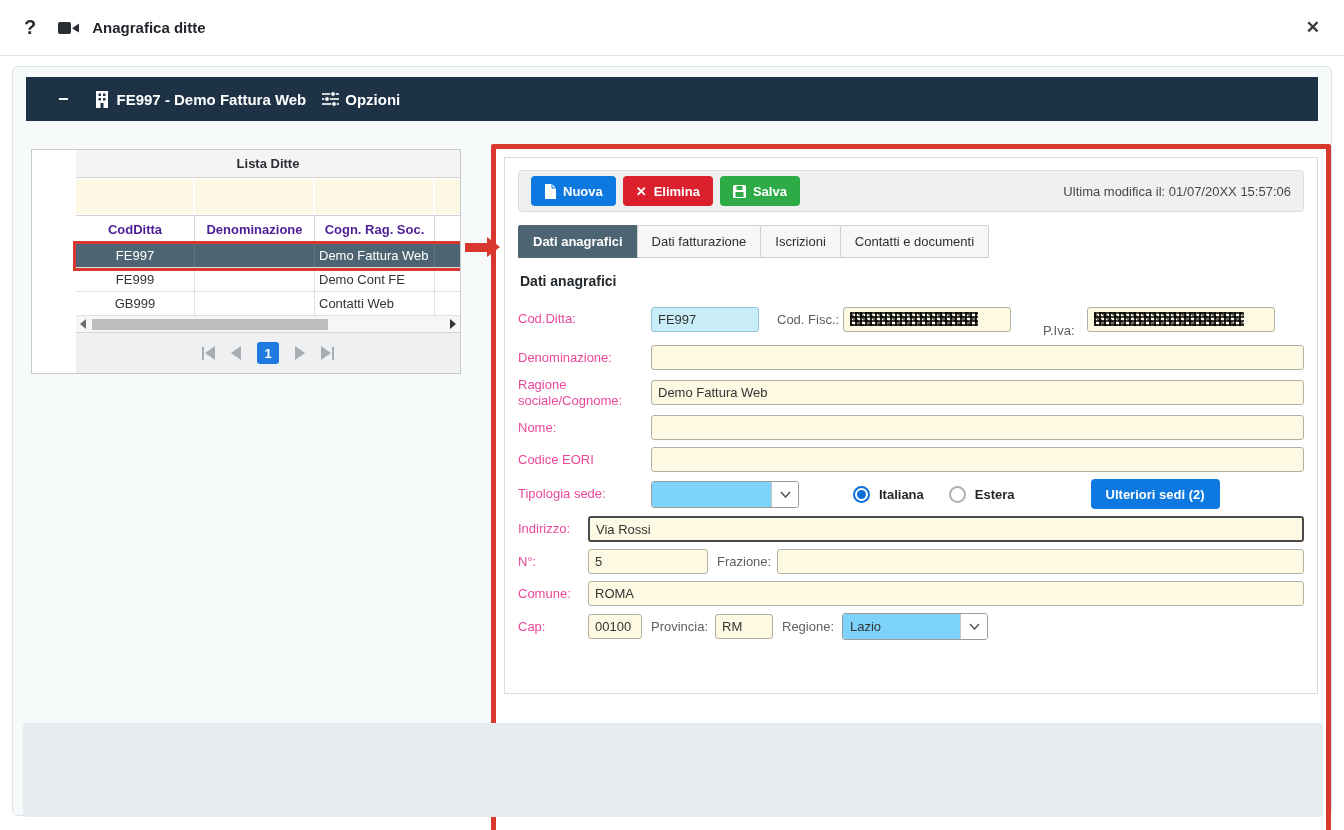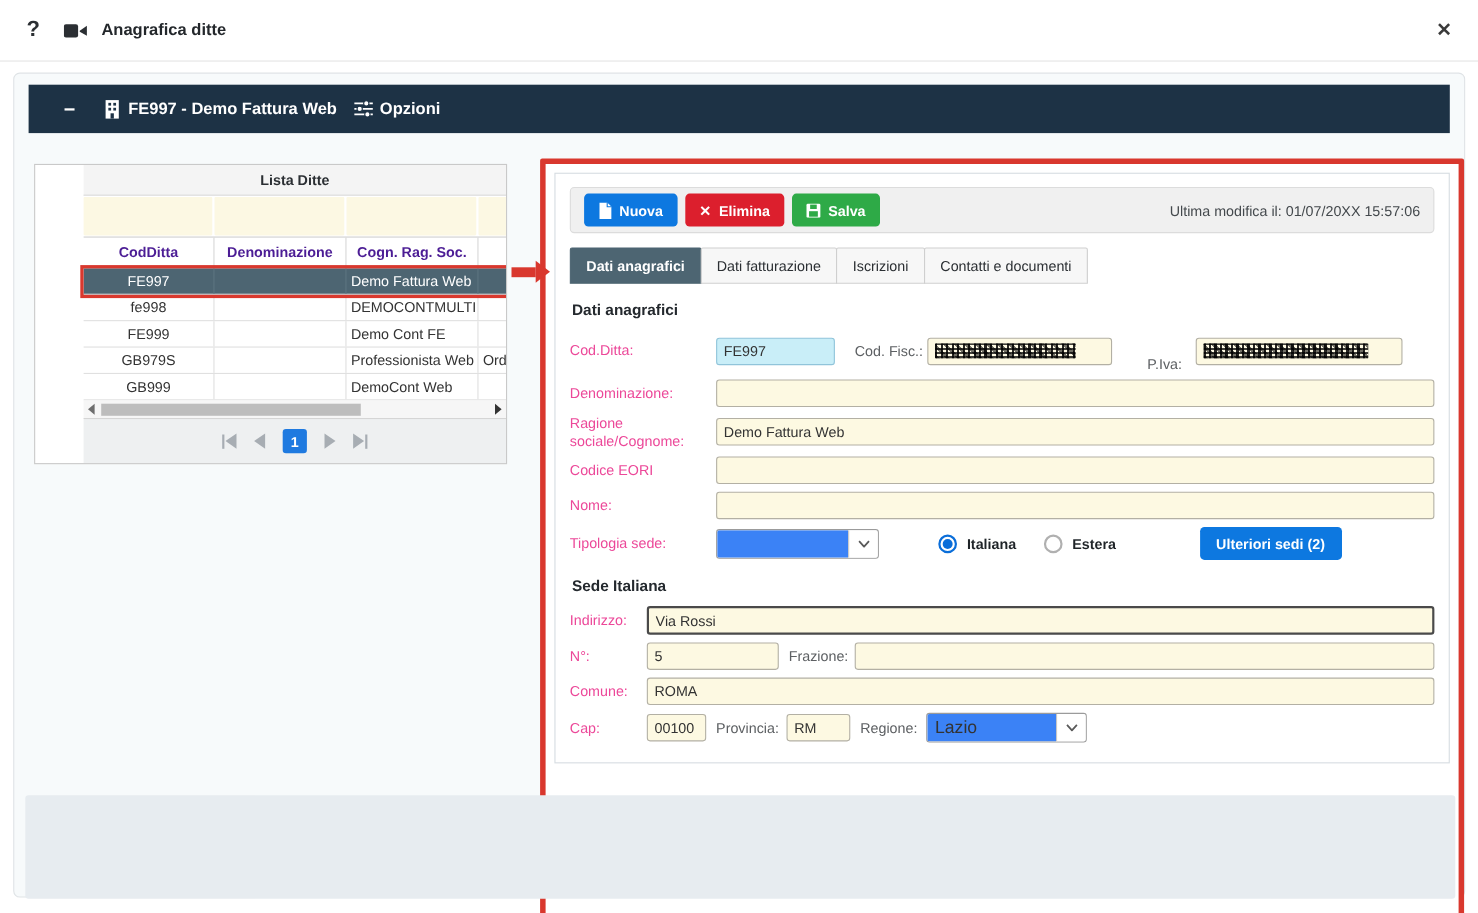--- a/index.html
+++ b/index.html
@@ -112,21 +112,21 @@
   .inp-cyan { background:#c9eef8; border-color:#90c4da; width:108px; }
   .inp-focus { border:2px solid #4a4a4a; height:26px; }
   .redact { width:128px; height:14px; border-radius:1px;
             background-image:
               repeating-linear-gradient(90deg, rgba(0,0,0,.85) 0 2px, transparent 2px 5px),
               repeating-linear-gradient(0deg, rgba(0,0,0,.75) 0 2px, transparent 2px 4px),
               repeating-linear-gradient(45deg, rgba(0,0,0,.55) 0 3px, transparent 3px 7px); }
 
   .select { display:flex; height:27px; border:1px solid #9b9b9b; border-radius:3px;
             overflow:hidden; background:#fff; cursor:pointer; }
-  .select .val { flex:1; background:#3b82f6; font-size:16px; color:#333; display:flex;
+  .select .val { flex:1; background:#7dd3fc; font-size:13px; color:#333; display:flex;
                  align-items:center; padding:0 7px;text-align:center; }
   .select .chev { width:27px; display:flex; align-items:center; justify-content:center;
                   border-left:1px solid #c6c6c6; background:#fff; }
 
   .radio-group { display:flex; align-items:center; margin-left:54px; gap:9px; }
   .radio-outer { width:17px; height:17px; border-radius:50%; background:#fff;
                  display:flex; align-items:center; justify-content:center; cursor:pointer; }
   .radio-on  { border:2px solid #0b6ed9; }
   .radio-on .dot { width:9px; height:9px; border-radius:50%; background:#0b6ed9; }
   .radio-off { border:2px solid #b0b0b0; }
@@ -201,41 +201,29 @@
       <div class="head-cell">Nome</div>
     </div>
 
     <div class="grid-row data-row row-selected">
       <div class="data-cell c-center">FE997</div>
       <div class="data-cell"></div>
       <div class="data-cell">Demo Fattura Web</div>
       <div class="data-cell"></div>
     </div>
     <div class="grid-row data-row">
-      <div class="data-cell c-center">fe998</div>
-      <div class="data-cell"></div>
-      <div class="data-cell">DEMOCONTMULTI</div>
-      <div class="data-cell"></div>
-    </div>
-    <div class="grid-row data-row">
       <div class="data-cell c-center">FE999</div>
       <div class="data-cell"></div>
       <div class="data-cell">Demo Cont FE</div>
       <div class="data-cell"></div>
-    </div>
-    <div class="grid-row data-row">
-      <div class="data-cell c-center">GB979S</div>
-      <div class="data-cell"></div>
-      <div class="data-cell">Professionista Web</div>
-      <div class="data-cell">Ordinario</div>
     </div>
     <div class="grid-row data-row">
       <div class="data-cell c-center">GB999</div>
       <div class="data-cell"></div>
-      <div class="data-cell">DemoCont Web</div>
+      <div class="data-cell">Contatti Web</div>
       <div class="data-cell"></div>
     </div>
 
     <div class="hscroll">
       <span class="hs-arrow hs-left"></span>
       <span class="hs-thumb"></span>
       <span class="hs-arrow hs-right"></span>
     </div>
 
     <div class="pager">
@@ -310,26 +298,26 @@
         <span class="flabel">Denominazione:</span>
         <input class="inp inp-full" value="" style="">
       </div>
 
       <div class="frow">
         <span class="flabel">Ragione sociale/Cognome:</span>
         <input class="inp inp-full" value="Demo Fattura Web" style="">
       </div>
 
       <div class="frow">
+        <span class="flabel">Nome:</span>
+        <input class="inp inp-full" value="" style="">
+      </div>
+
+      <div class="frow">
         <span class="flabel">Codice EORI</span>
-        <input class="inp inp-full" value="" style="">
-      </div>
-
-      <div class="frow">
-        <span class="flabel">Nome:</span>
         <input class="inp inp-full" value="" style="">
       </div>
 
 
       <div class="frow">
         <span class="flabel">Tipologia sede:</span>
         <div class="select" style="width:148px;">
           <span class="val"></span>
           <span class="chev">
             <svg width="11" height="7" viewBox="0 0 11 7">
@@ -341,21 +329,20 @@
           <span class="radio-outer radio-on">
               <span class="dot"></span>
             </span>
           <span class="radio-lbl">Italiana</span>
           <span class="radio-outer radio-off"></span>
           <span class="radio-lbl">Estera</span>
         </div>
         <button class="btn-sedi">Ulteriori sedi (2)</button>
       </div>
 
-      <div class="section-title">Sede Italiana</div>
 
       <div class="frow">
         <span class="flabel flabel-sm">Indirizzo:</span>
         <input class="inp inp-full inp-focus" value="Via Rossi" style="">
       </div>
 
       <div class="frow">
         <span class="flabel flabel-sm">N°:</span>
         <input class="inp" style="width: 120px;" value="5">
         <span class="inlabel" style="margin-left:9px; width:60px;">Frazione:</span>

